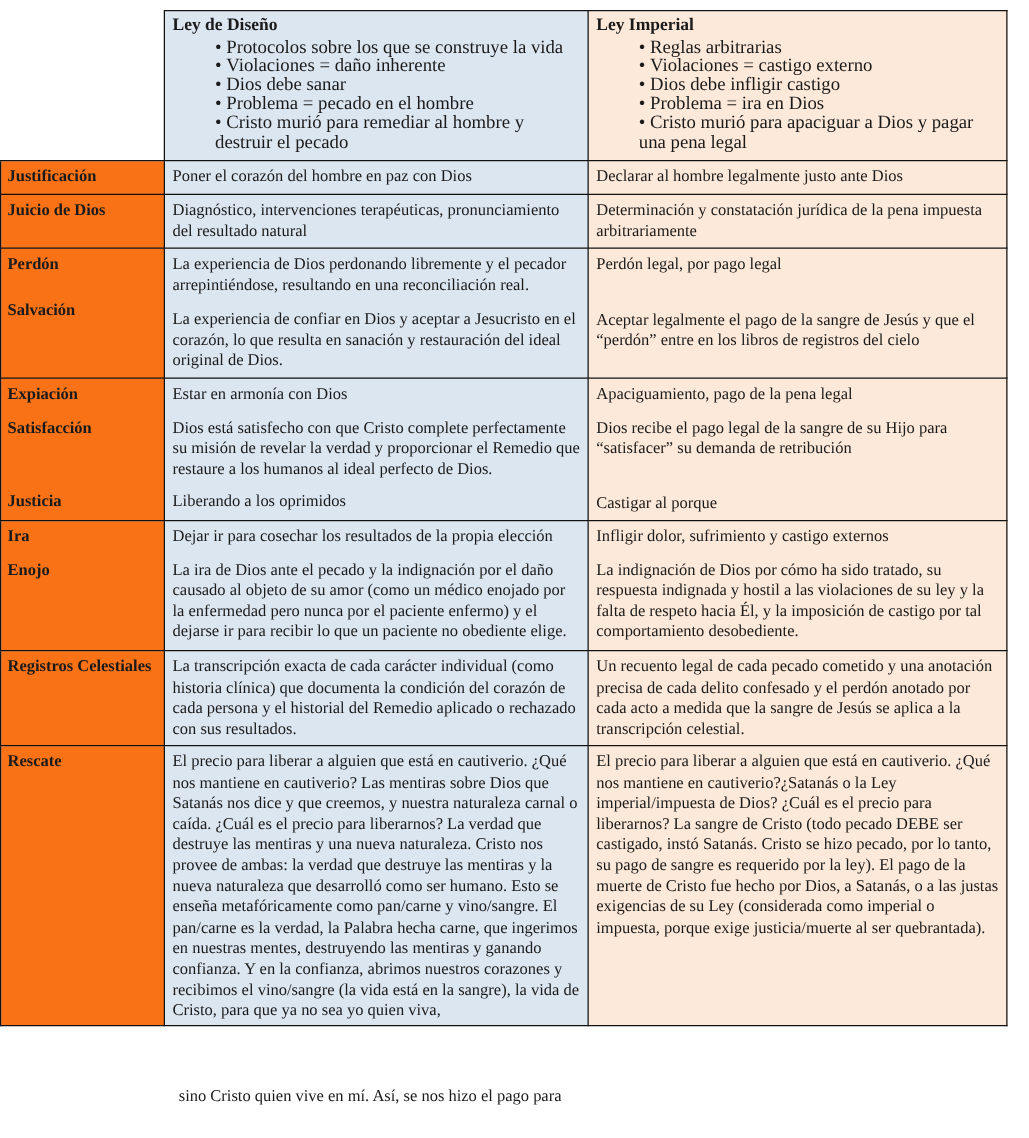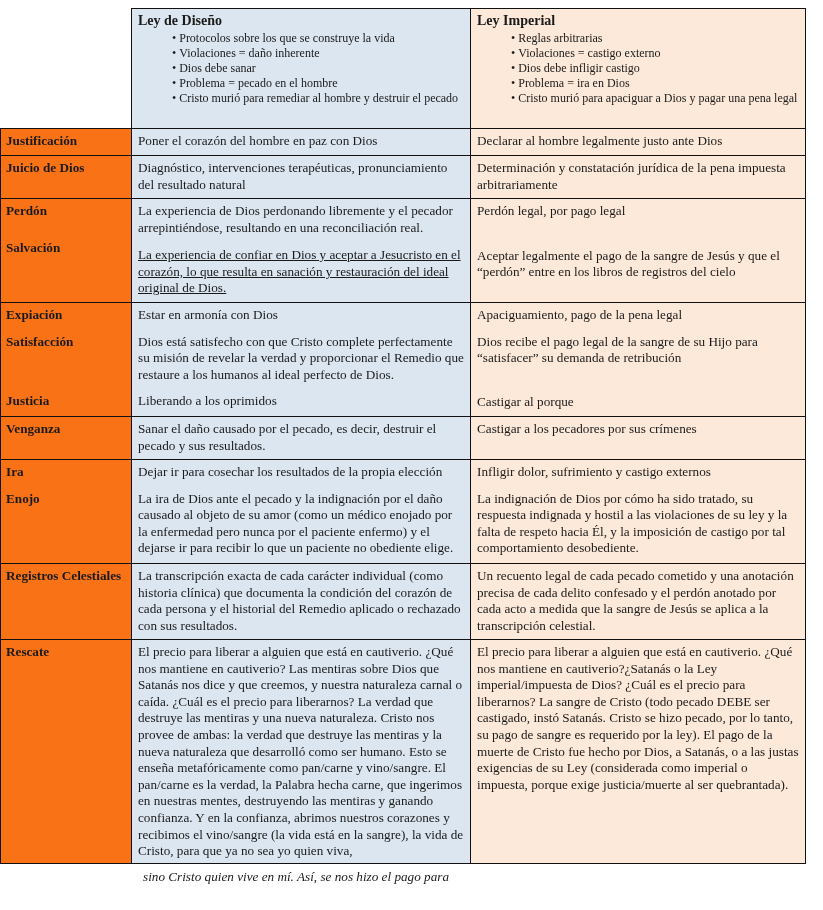--- a/index.html
+++ b/index.html
@@ -14,27 +14,27 @@
   }
   td { vertical-align: top; padding: 4px 6px 3px 6px; border: 1.3px solid #111; }
   col.c-term { width: 131px; }
   col.c-design { width: 339px; }
   col.c-imperial { width: 335px; }
   .term { background: #f97316; font-weight: bold; padding-left: 5px; }
   .design { background: #dce6f1; }
   .imperial { background: #fde9d9; margin-top: 22px; }
   .blank { border-top: none; border-left: none; background: #fff; }
   .hdr-title { font-weight: bold; font-size: 14px; margin-bottom: 1px; }
-  .bullets { margin: 0; padding: 0 0 0 34px; list-style: none; font-size: 12px; line-height: 15.2px; }
+  .bullets { margin: 0; padding: 0 0 0 34px; list-style: none; font-size: 15px; line-height: 15.2px; }
   .bullets li::before { content: "\2022\00a0"; }
-  .sub { margin-top: 11px; text-decoration: underline; }
+  .sub { margin-top: 11px; }
   .sub2 { margin-top: 10px; }
   .overflow {
     position: absolute; left: 143px; top: 865px; width: 360px;
-    font-size: 13.2px; line-height: 23px; font-style: italic;
+    font-size: 13.2px; line-height: 23px;
   }
 </style>
 </head>
 <body>
 
 <table>
   <colgroup>
       <col class="c-term">
       <col class="c-design">
       <col class="c-imperial">
@@ -114,31 +114,20 @@
       <div class="sub2">Dios está satisfecho con que Cristo complete perfectamente su misión de revelar la verdad y proporcionar el Remedio que restaure a los humanos al ideal perfecto de Dios.</div>
       <div class="sub2">Liberando a los oprimidos</div>
     </td>
     <td class="imperial">
       <div>Apaciguamiento, pago de la pena legal</div>
       <div class="sub2">Dios recibe el pago legal de la sangre de su Hijo para “satisfacer” su demanda de retribución</div>
       <div style="margin-top:27px">Castigar al porque</div>
     </td>
   </tr>
 
-  <tr style="height:43px">
-    <td class="term">
-          <div>Venganza</div>
-        </td>
-    <td class="design">
-          <div>Sanar el daño causado por el pecado, es decir, destruir el pecado y sus resultados.</div>
-        </td>
-    <td class="imperial">
-          <div>Castigar a los pecadores por sus crímenes</div>
-        </td>
-  </tr>
 
   <tr style="height:104px">
     <td class="term">
       <div>Ira</div>
       <div class="sub2">Enojo</div>
     </td>
     <td class="design">
       <div>Dejar ir para cosechar los resultados de la propia elección</div>
       <div class="sub2">La ira de Dios ante el pecado y la indignación por el daño causado al objeto de su amor (como un médico enojado por la enfermedad pero nunca por el paciente enfermo) y el dejarse ir para recibir lo que un paciente no obediente elige.</div>
     </td>

